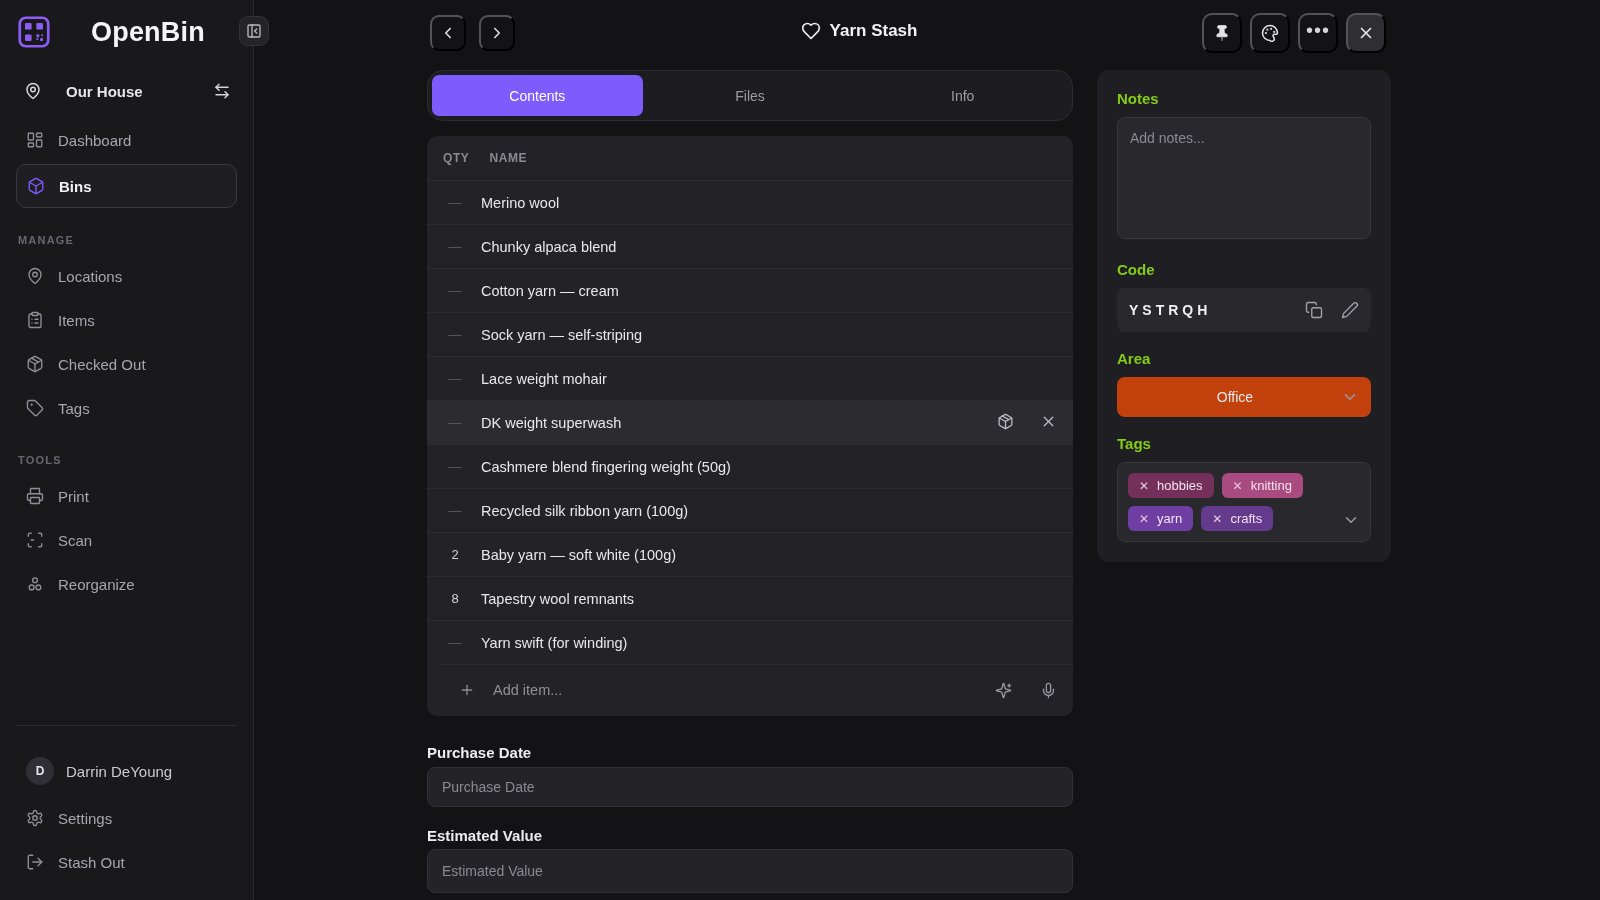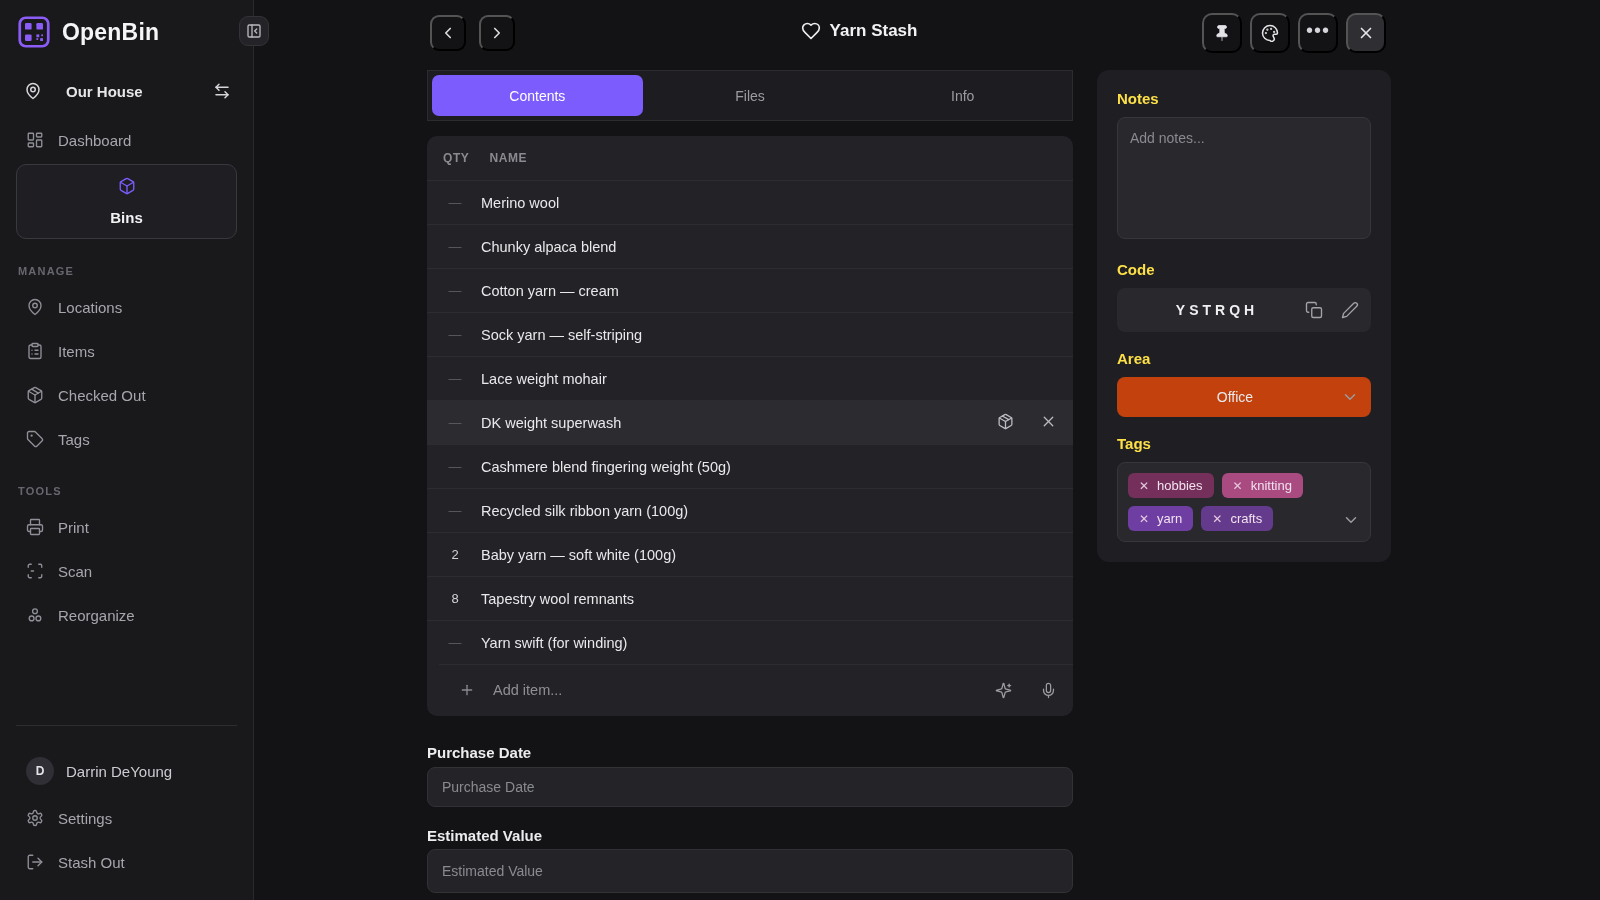--- a/index.html
+++ b/index.html
@@ -14,40 +14,39 @@
   .ic-lg { width:20px; height:20px; }
 
   
   .sidebar {
     position:absolute; left:0; top:0; width:254px; height:900px;
     background:#19191c; border-right:1px solid #2a2a2e; padding:14px 16px; z-index:2;
   }
   .logo-row { display:flex; align-items:center; gap:10px; margin-bottom:26px; }
   .logo-badge { width:36px; height:36px; color:var(--logo); }
   .logo-badge svg { width:36px; height:36px; }
-  .logo-text { font-size:23px; font-weight:800; color:#f5f5f7; letter-spacing:.2px; }
+  .logo-text { font-size:27px; font-weight:800; color:#f5f5f7; letter-spacing:.2px;margin-left:29px; }
   .collapse-btn {
     position:absolute; left:239px; top:16px; width:30px; height:30px; z-index:3;
     background:#242428; border:1px solid #323237; border-radius:9px;
     display:flex; align-items:center; justify-content:center; color:#b9b9bf; cursor:pointer;
   }
   .loc-row { display:flex; align-items:center; gap:24px; padding:6px 6px 6px 8px; margin-bottom:14px; color:#e6e6e9; }
   .loc-row .loc-label { font-size:15px; font-weight:600; flex:1; }
   .loc-row .ic { color:#d6d6da; }
   .loc-swap { color:#9a9aa1; }
 
   .side-item {
     display:flex; align-items:center; gap:14px; padding:11px 10px; border-radius:10px;
     color:#a6a6ad; font-size:15px; cursor:pointer; margin-bottom:4px;
   }
   .side-item .ic { color:#8f8f97; }
   .side-item.active {
     background:#1f1f23; border:1px solid #38383f; color:#f2f2f4; font-weight:600;
     padding:12px 10px;
-    flex-direction:column;
   }
   .side-item.active .ic { color:var(--accent); }
   .section-title {
     font-size:11px; font-weight:700; letter-spacing:1.2px; color:#67676f;
     margin:26px 0 10px 2px;
   }
   .side-bottom { position:absolute; left:16px; right:16px; bottom:14px; }
   .side-divider { border-top:1px solid #2c2c31; margin-bottom:22px; }
   .user-row { display:flex; align-items:center; gap:12px; padding:9px 10px; margin-bottom:4px; }
   .avatar {
@@ -71,21 +70,21 @@
   .hdr-icon-btn {
     width:40px; height:40px; border-radius:10px; display:flex; align-items:center; justify-content:center;
     color:#e4e4e8; cursor:pointer; background:transparent;
   }
   .hdr-icon-btn.boxed { background:#2e2e33; }
   .ellipsis-glyph { font-size:20px; color:#d6d6da; letter-spacing:1px; line-height:1; padding-bottom:6px;}
 
   
   .tabbar {
     position:absolute; left:427px; top:70px; width:646px; height:51px;
-    background:#1d1d21; border:1px solid #2b2b30; border-radius:0;
+    background:#1d1d21; border:1px solid #2b2b30; border-radius:16px;
     display:flex; padding:4px; gap:2px;
   }
   .tab {
     flex:1; display:flex; align-items:center; justify-content:center;
     font-size:14px; color:#9b9ba2; border-radius:7px; cursor:pointer;
   }
   .tab.active { background:var(--accent); color:#ffffff; font-weight:500; }
 
   .list-card {
     position:absolute; left:427px; top:136px; width:646px; height:580px;
@@ -121,32 +120,32 @@
     color:#e9e9ec; font-size:14px; padding:0 14px; outline:none;
     font-family:"Liberation Sans","DejaVu Sans",sans-serif;
   }
   .field-input::placeholder { color:#8a8a91; }
 
   
   .panel {
     position:absolute; left:1097px; top:70px; width:294px;
     background:#1f1f23; border-radius:12px; padding:20px; z-index:1;
   }
-  .panel-label { font-size:15px; font-weight:700; color:#fde047; margin-bottom:10px; }
+  .panel-label { font-size:15px; font-weight:700; color:#84cc16; margin-bottom:10px; }
   .notes-area {
     width:100%; height:122px; background:#28282d; border:1px solid #36363b; border-radius:8px;
     color:#e9e9ec; font-size:14px; padding:12px; resize:none; outline:none; margin-bottom:18px;
     font-family:"Liberation Sans","DejaVu Sans",sans-serif;
   }
   .notes-area::placeholder { color:#8a8a91; }
   .code-box {
     height:44px; background:#28282d; border-radius:8px; display:flex; align-items:center;
     padding:0 12px; margin-bottom:18px;
   }
-  .code-value { font-size:14px; font-weight:700; letter-spacing:4px; color:#f0f0f3; flex:1;text-align:center; }
+  .code-value { font-size:14px; font-weight:700; letter-spacing:4px; color:#f0f0f3; flex:1; }
   .code-actions { display:flex; align-items:center; gap:18px; color:#a3a3aa; }
   .select-box {
     height:40px; background:#c2410c; border-radius:8px; display:flex; align-items:center;
     padding:0 12px; margin-bottom:18px; cursor:pointer;text-align:center;
   }
   .select-value { font-size:14px; color:#e9e9ec; flex:1; }
   .select-box .ic, .tags-chevron { color:#9b9ba2; }
   .tags-box {
     background:#28282d; border:1px solid #36363b; border-radius:8px; padding:10px; position:relative;
   }

